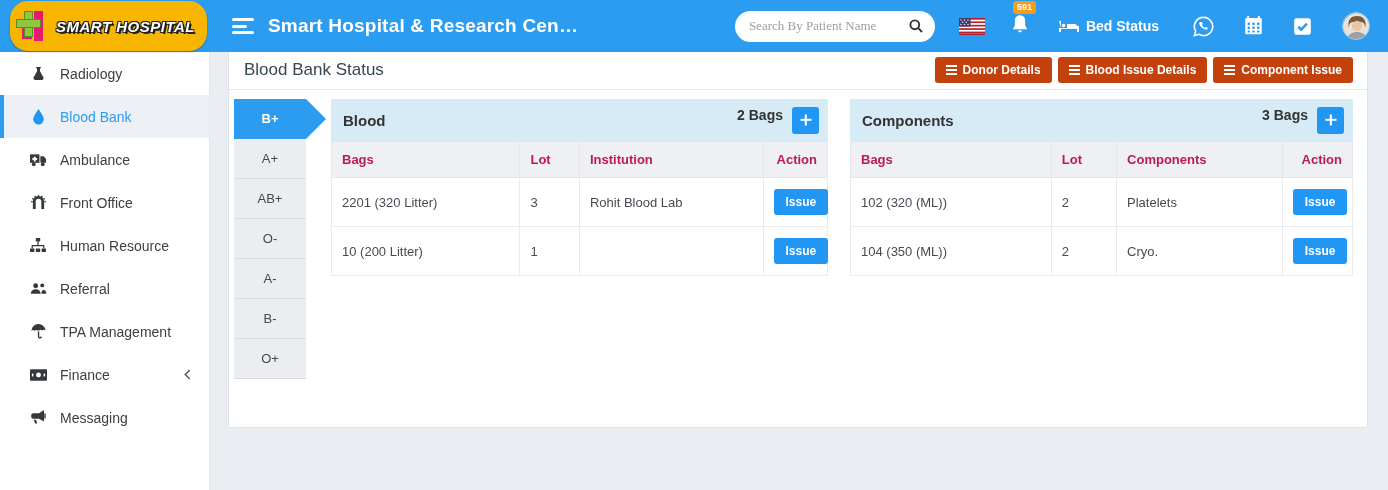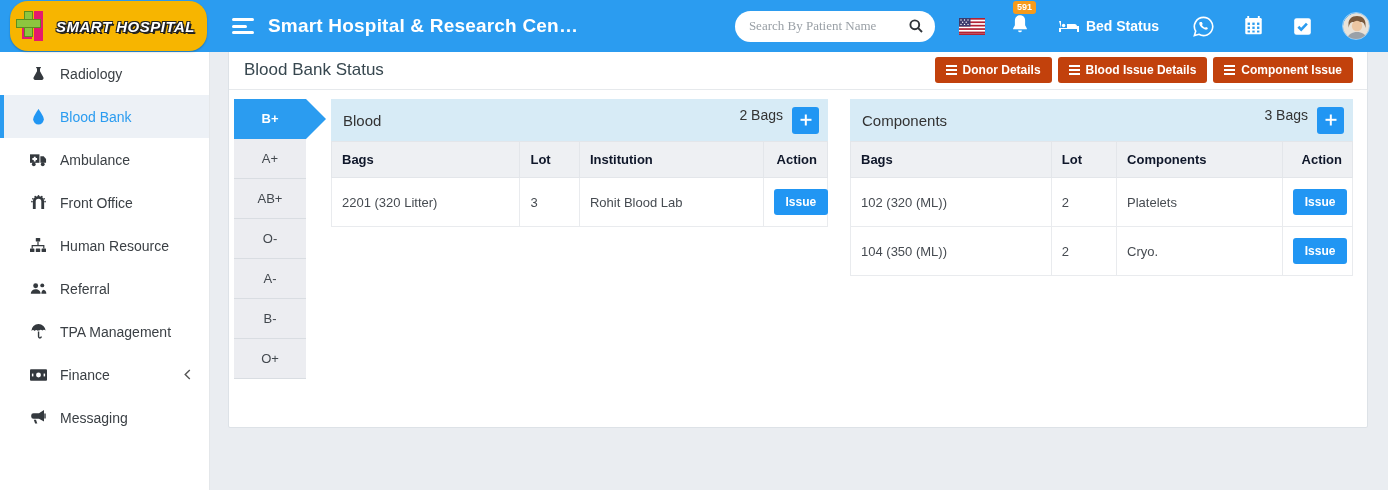--- a/index.html
+++ b/index.html
@@ -55,31 +55,31 @@
   
   .tabs { width:72px; margin-right:25px; }
   .tab { height:40px; background:#ecedf1; border-bottom:1px solid #d9dde2; display:flex; align-items:center; justify-content:center; font-size:13px; color:#42484e; cursor:pointer; position:relative; }
   .tab.active { background:#2b9cf0; color:#fff; font-weight:bold; border-bottom-color:#2b9cf0; }
   .tab.active::after { content:""; position:absolute; right:-20px; top:0; width:0; height:0; border-top:20px solid transparent; border-bottom:20px solid transparent; border-left:20px solid #2b9cf0; }
 
   
   .panel { background:#fff; }
   .panel.blood { width:497px; margin-right:22px; }
   .panel.components { flex:1; }
-  .panel-header { height:42px; background:#d7ebf6; display:flex; align-items:center; padding:0 9px 0 12px; }
+  .panel-header { height:42px; background:#d7ebf6; display:flex; align-items:center; padding:0 9px 0 12px;font-weight:bold; }
   .panel-title { font-size:15px; color:#333; }
   .panel-right { margin-left:auto; display:flex; align-items:flex-start; gap:9px; }
   .bags-count { font-size:14px; color:#333; }
   .plus-btn { width:27px; height:27px; background:#2196f3; border:none; border-radius:3px; cursor:pointer; position:relative; }
   .plus-btn::before, .plus-btn::after { content:""; position:absolute; background:#fff; left:50%; top:50%; }
   .plus-btn::before { width:11px; height:2.4px; transform:translate(-50%,-50%); }
   .plus-btn::after { width:2.4px; height:11px; transform:translate(-50%,-50%); }
 
   table { width:100%; border-collapse:collapse; table-layout:fixed; }
-  th { background:#eef0f3; font-size:13px; font-weight:bold; color:#0f172a; text-align:left; padding:10px 10px; border:1px solid #e3e6ea; }
+  th { background:#eef0f3; font-size:13px; font-weight:bold; color:#be185d; text-align:left; padding:10px 10px; border:1px solid #e3e6ea; }
   td { font-size:13px; color:#464b51; padding:0 10px; height:49px; border:1px solid #e9ebee; background:#fff; }
   th.action, td.action { text-align:right; }
   .issue-btn { background:#2196f3; color:#fff; border:none; border-radius:3px; font-size:12px; font-weight:bold; padding:6px 12px; cursor:pointer; font-family:"Liberation Sans", sans-serif; }
 </style>
 </head>
 <body>
 
 <div class="header">
   <div class="brand">
     <div class="logo">
@@ -356,20 +356,26 @@
             <th>Lot</th>
             <th>Institution</th>
             <th class="action">Action</th>
           </tr>
             </thead>
           <tbody>
             <tr>
               <td>2201 (320 Litter)</td>
               <td>3</td>
               <td>Rohit Blood Lab</td>
+              <td class="action"><button class="issue-btn">Issue</button></td>
+            </tr>
+            <tr>
+              <td>10 (200 Litter)</td>
+              <td>1</td>
+              <td></td>
               <td class="action"><button class="issue-btn">Issue</button></td>
             </tr>
           </tbody>
         </table>
       </div>
 
       <div class="panel components">
         <div class="panel-header">
           <span class="panel-title">Components</span>
           <span class="panel-right">

